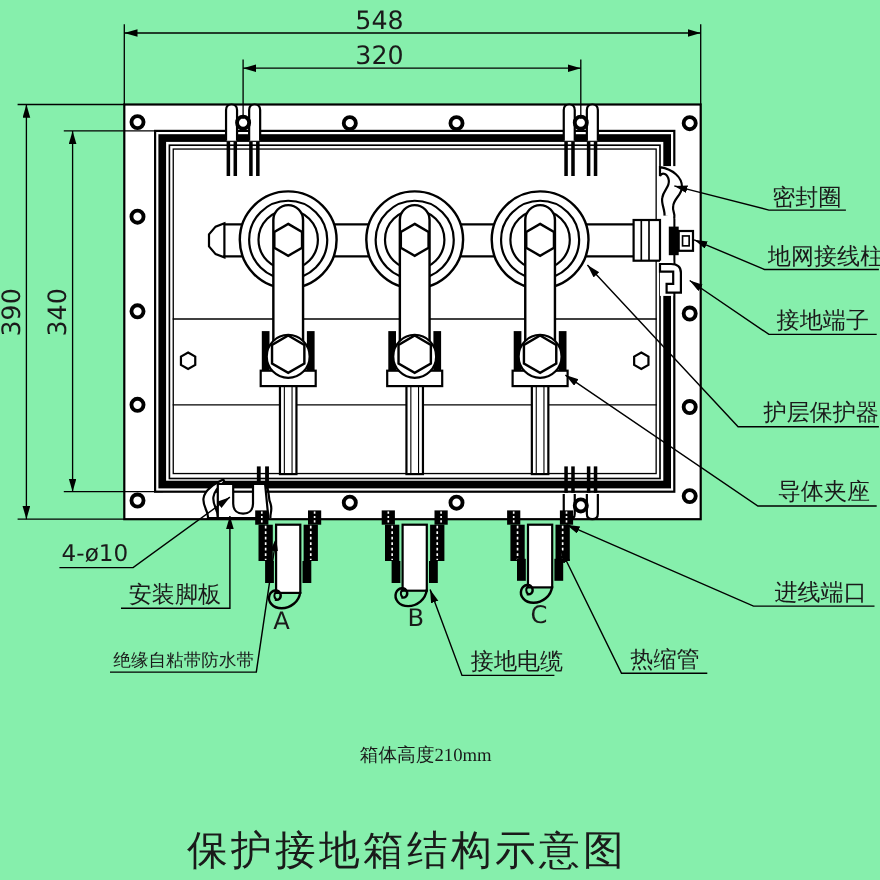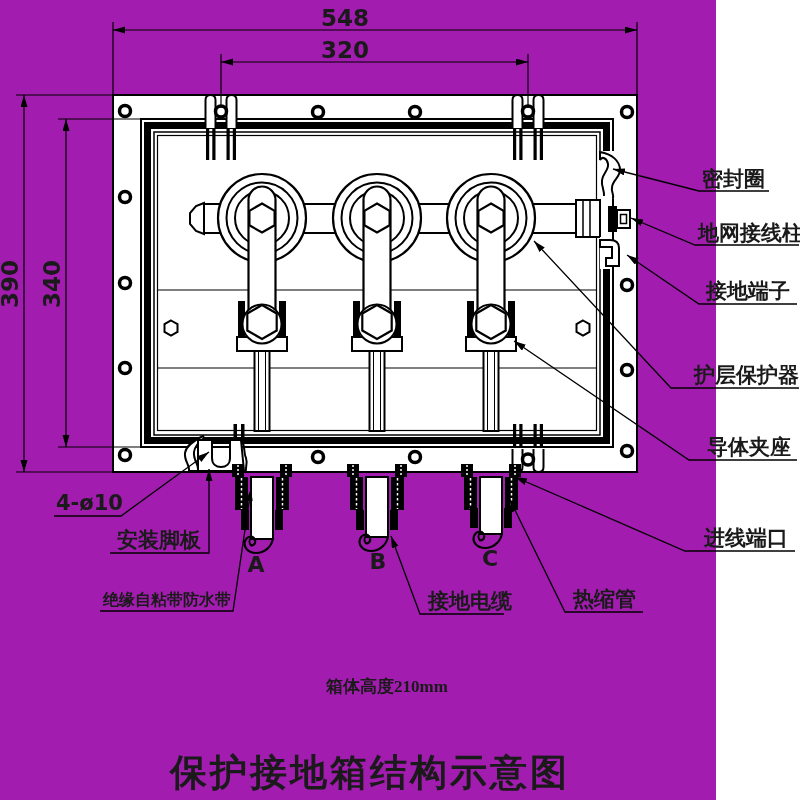--- a/index.html
+++ b/index.html
@@ -1,16 +1,16 @@
 <!DOCTYPE html>
 <html><head>
 <meta charset="utf-8">
 <style>
   html,body{margin:0;padding:0;background:#ffffff;}
-  .stage{width:716px;height:800px;position:relative;background:#a21caf;font-weight:bold;}
+  .stage{width:800px;height:800px;position:relative;background:#86efac;}
   svg{display:block;}
   svg text{fill:#1a1a1a;}
   .cjk{font-family:"Liberation Serif","DejaVu Serif",serif;font-size:21px;}
   .cjk-sm{font-family:"Liberation Serif","DejaVu Serif",serif;font-size:16px;}
   .dim{font-family:"DejaVu Sans","Liberation Sans",sans-serif;font-size:23px;}
   .spec{font-family:"DejaVu Sans","Liberation Sans",sans-serif;font-size:21px;}
   .phase{font-family:"DejaVu Sans","Liberation Sans",sans-serif;font-size:22px;}
   .title{font-family:"Liberation Serif","DejaVu Serif",serif;font-size:37px;letter-spacing:3px;}
   .note{font-family:"Liberation Serif","DejaVu Serif",serif;font-size:17px;}
 </style>

